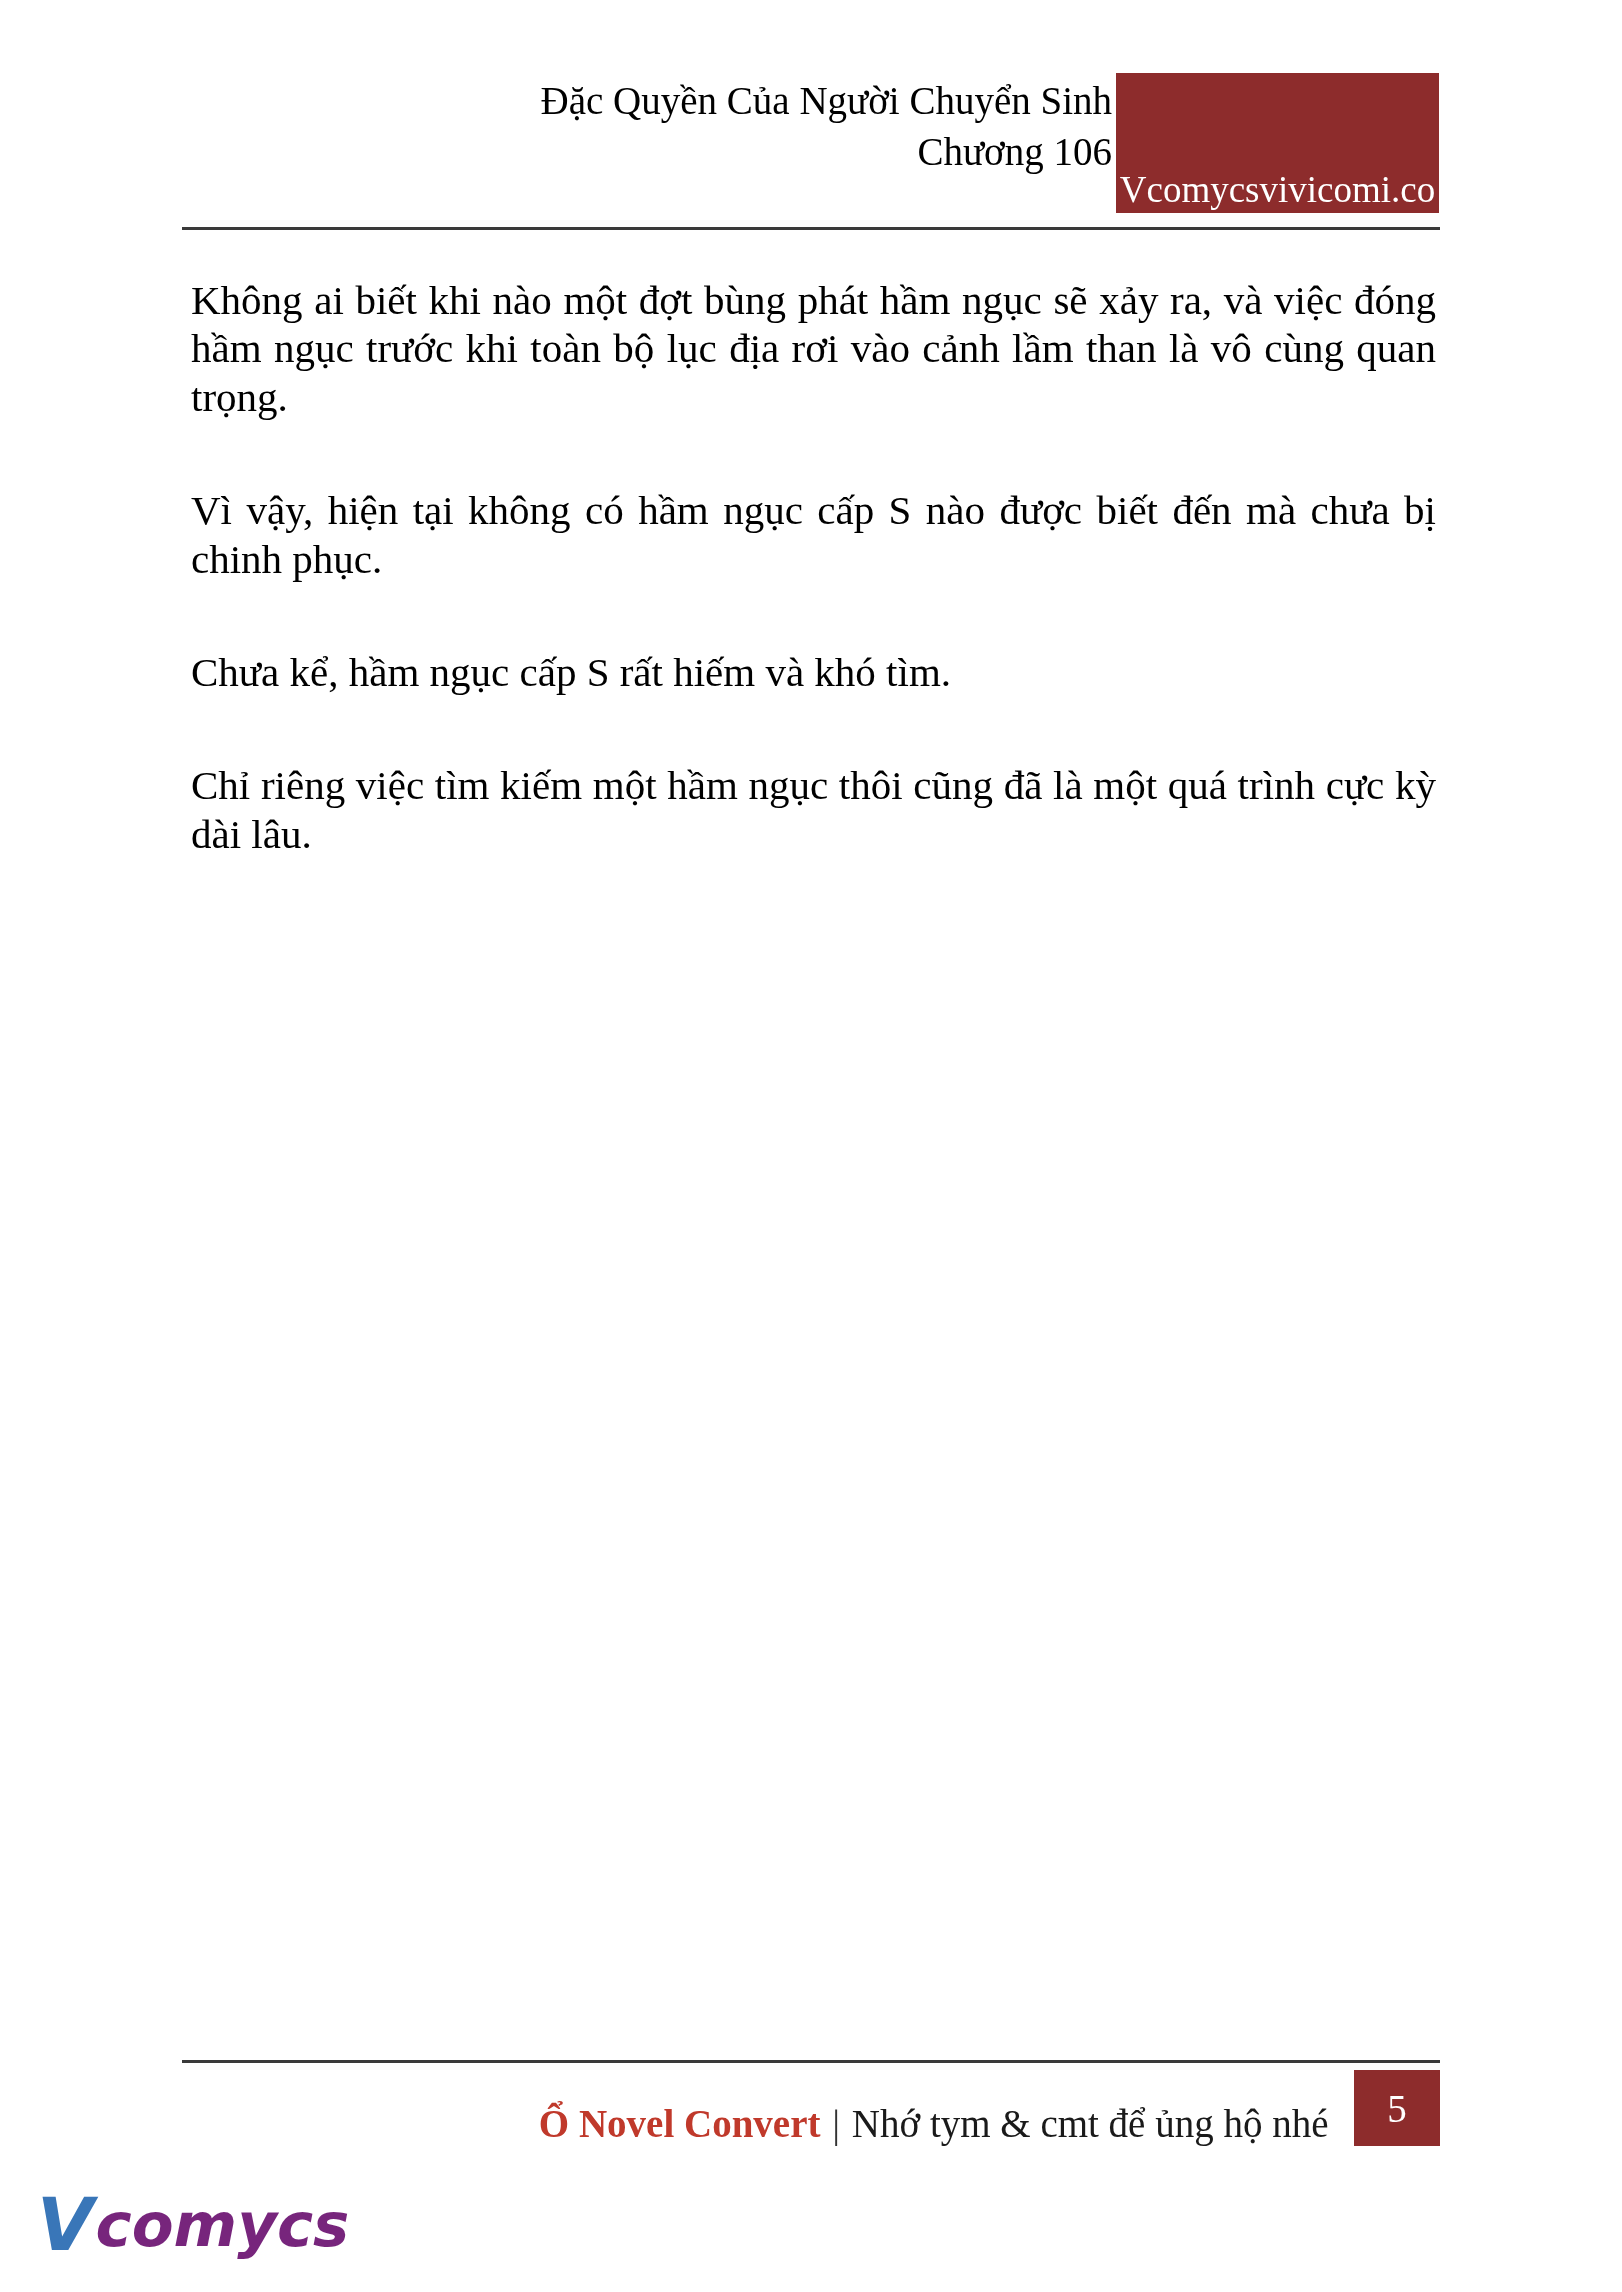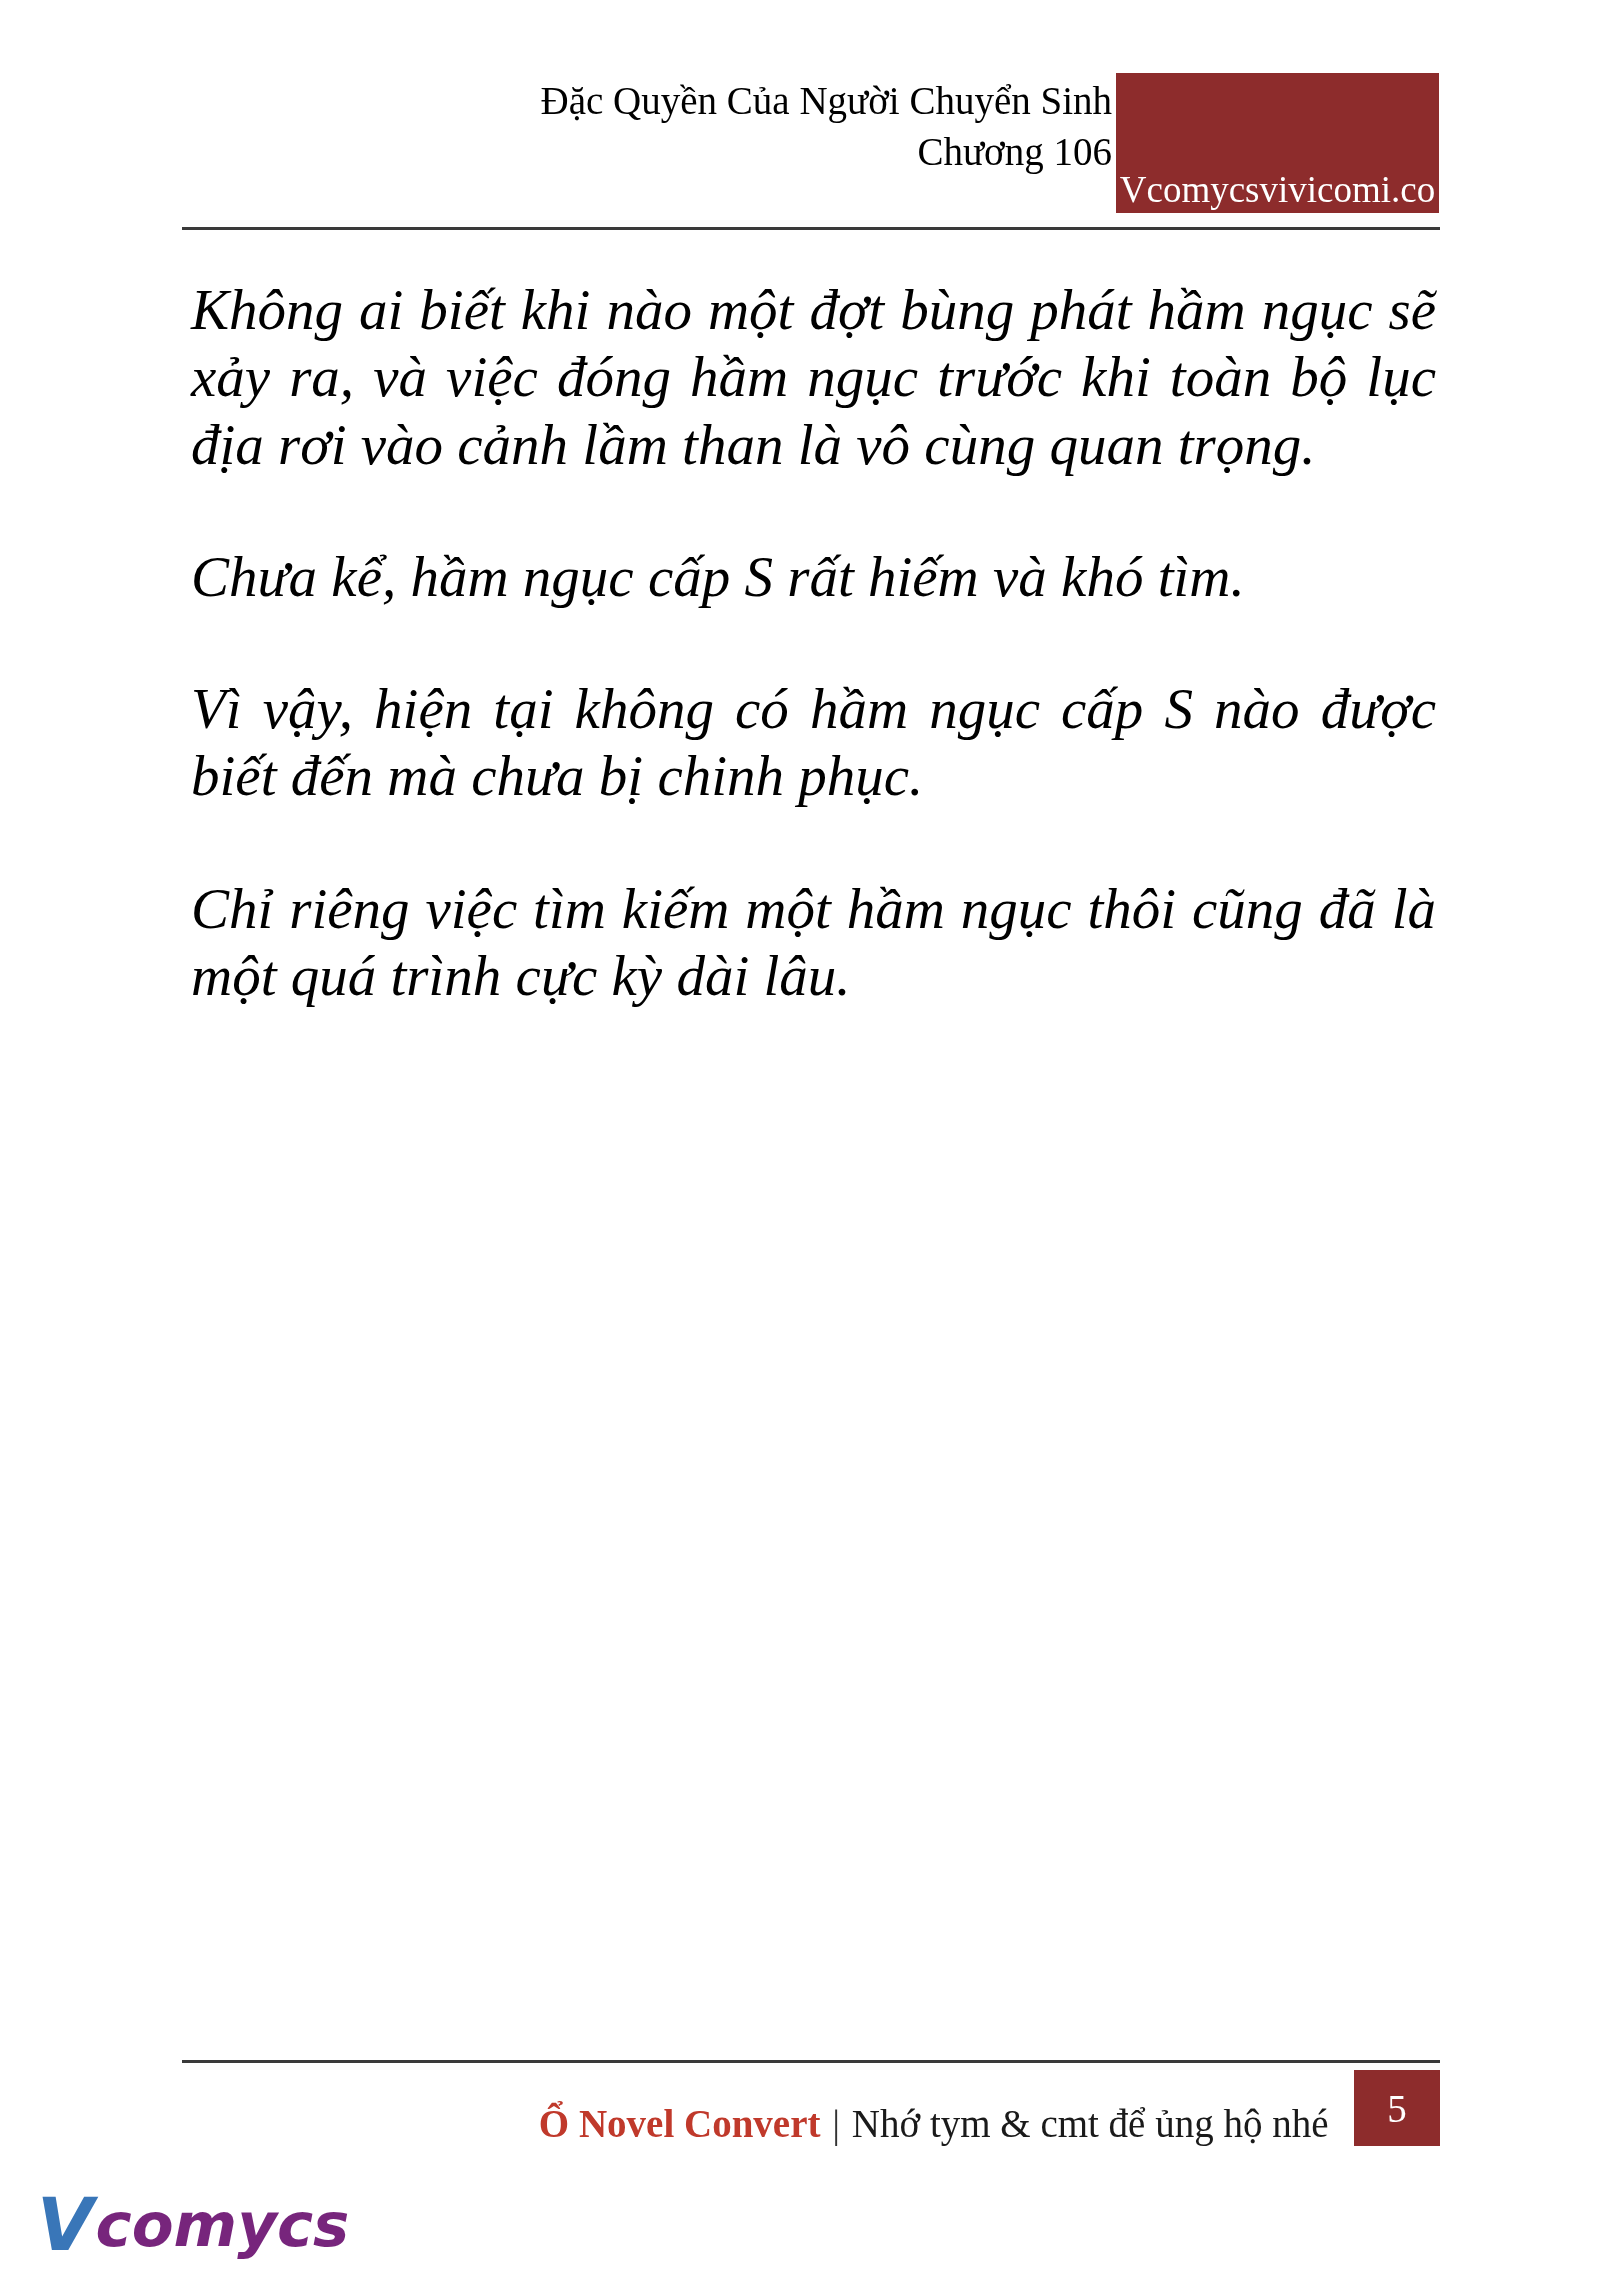--- a/index.html
+++ b/index.html
@@ -76,26 +76,25 @@
   }
 
   
   .content {
     position: absolute;
     left: 191px;
     top: 276px;
     width: 1245px;
   }
   .para {
-    font-size: 57px;
+    font-size: 41px;
     line-height: 1.18;
     text-align: justify;
     margin: 0 0 65px 0;
     letter-spacing: 0px;
-    font-style: italic;
   }
   .para.last {
     margin-bottom: 0;
     margin-top: 39px;
   }
 
   
   .footer-rule {
     position: absolute;
     left: 182px;
@@ -187,22 +186,22 @@
     </div>
     <div class="header-badge">
       <div class="b1">Vcomycs</div>
       <div class="b2">vivicomi.co</div>
     </div>
   </div>
   <div class="header-rule"></div>
 
   <div class="content">
     <p class="para">Không ai biết khi nào một đợt bùng phát hầm ngục sẽ xảy ra, và việc đóng hầm ngục trước khi toàn bộ lục địa rơi vào cảnh lầm than là vô cùng quan trọng.</p>
+    <p class="para">Vì vậy, hiện tại không có hầm ngục cấp S nào được biết đến mà chưa bị chinh phục.</p>
     <p class="para">Chưa kể, hầm ngục cấp S rất hiếm và khó tìm.</p>
-    <p class="para">Vì vậy, hiện tại không có hầm ngục cấp S nào được biết đến mà chưa bị chinh phục.</p>
     <p class="para last">Chỉ riêng việc tìm kiếm một hầm ngục thôi cũng đã là một quá trình cực kỳ dài lâu.</p>
   </div>
 
   <div class="footer-rule"></div>
   <div class="footer">
     <div class="footer-inner">
       <span class="footer-brand">Ổ Novel Convert</span>
       <span class="footer-sep">|</span>
       <span class="footer-note">Nhớ tym &amp; cmt để ủng hộ nhé</span>
       <span class="page-number">5</span>

